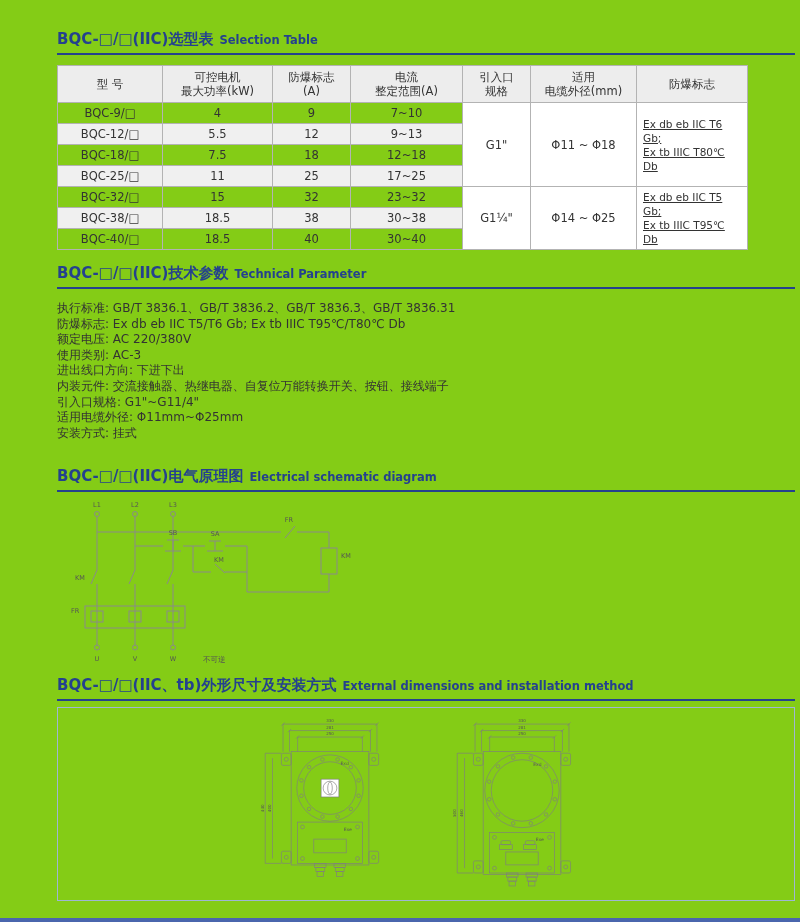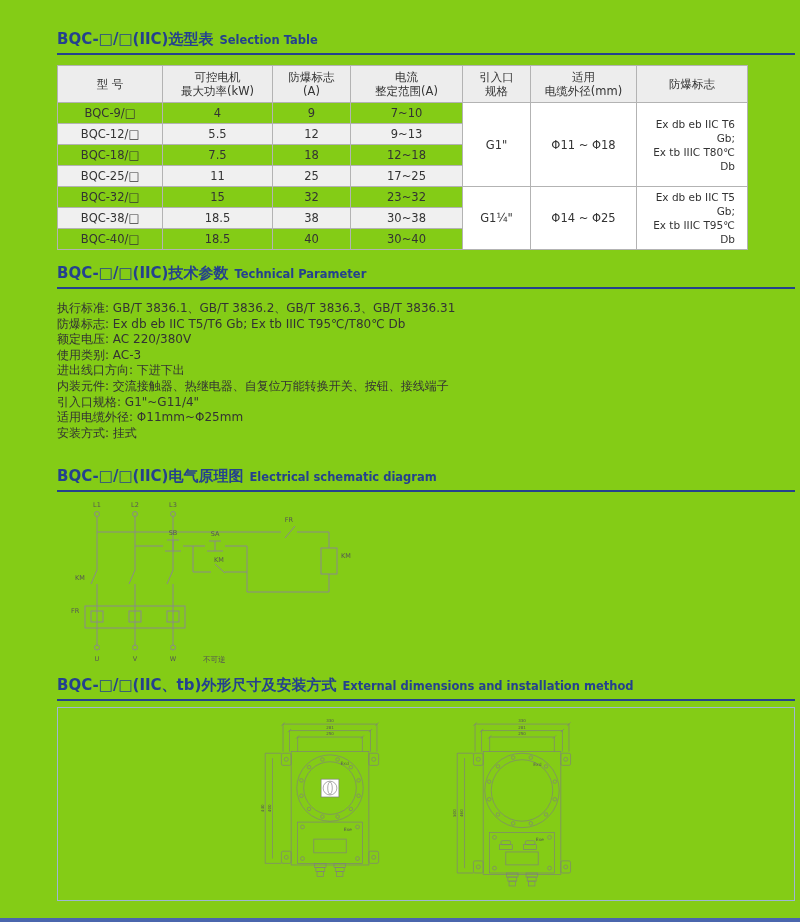--- a/index.html
+++ b/index.html
@@ -13,21 +13,21 @@
   .sec-title .en{font-size:11.5px;font-weight:bold;margin-left:6px;}
 
   
   table.sel{border-collapse:collapse;width:690px;margin:10px 0 14px 0;table-layout:fixed;}
   table.sel th,table.sel td{border:1px solid #b3b3b3;text-align:center;vertical-align:middle;
         font-size:11.5px;color:#333;padding:1px 12px;}
   table.sel th{background:#ededed;font-weight:normal;white-space:pre-line;height:34px;line-height:14px;}
   table.sel td{height:18px;}
   table.sel tbody tr:nth-child(even) td{background:#f0f0f0;}
   table.sel td.span-cell{background:#fff !important;}
-  table.sel td.ex-cell{text-align:right;white-space:pre-line;font-size:10.5px;line-height:14px;padding-left:6px;}
+  table.sel td.ex-cell{text-align:left;white-space:pre-line;font-size:10.5px;line-height:14px;padding-left:6px;text-decoration:underline;}
 
   
   ul.params{list-style:none;margin:12px 0 26px 0;padding:0;font-size:12px;color:#333;}
   ul.params li{line-height:15.6px;}
 
   
   .schematic-wrap{margin:6px 0 2px 10px;}
   .schematic-wrap svg text{font-family:"DejaVu Sans",sans-serif;fill:#555;}
 
   

